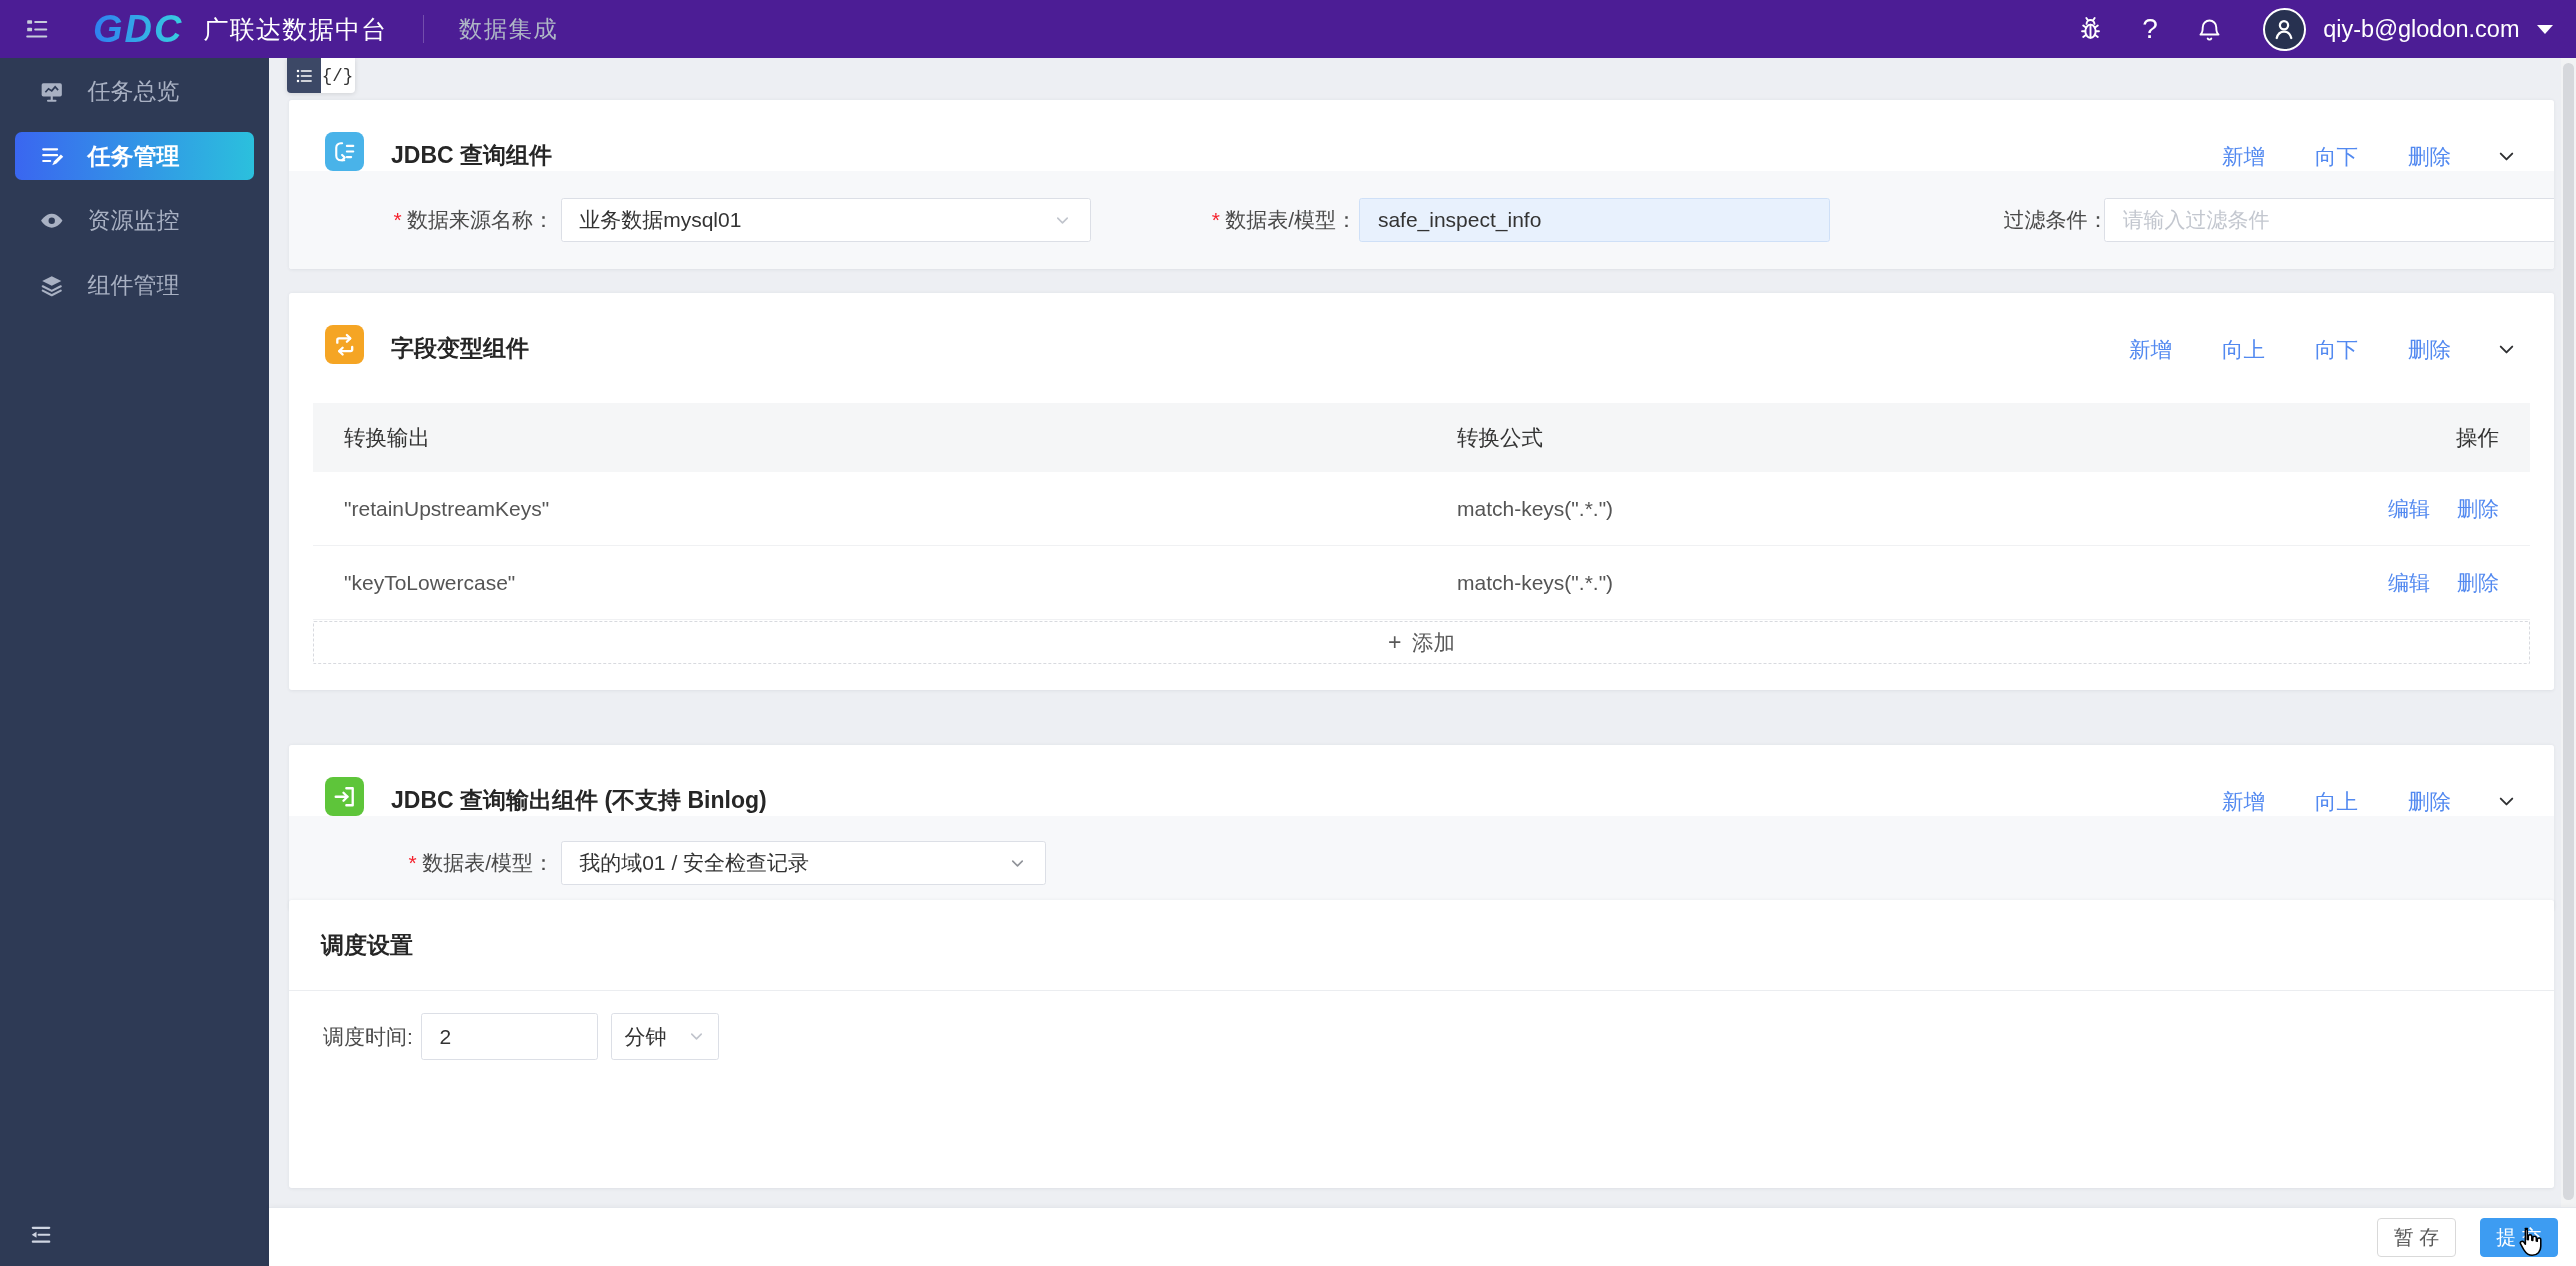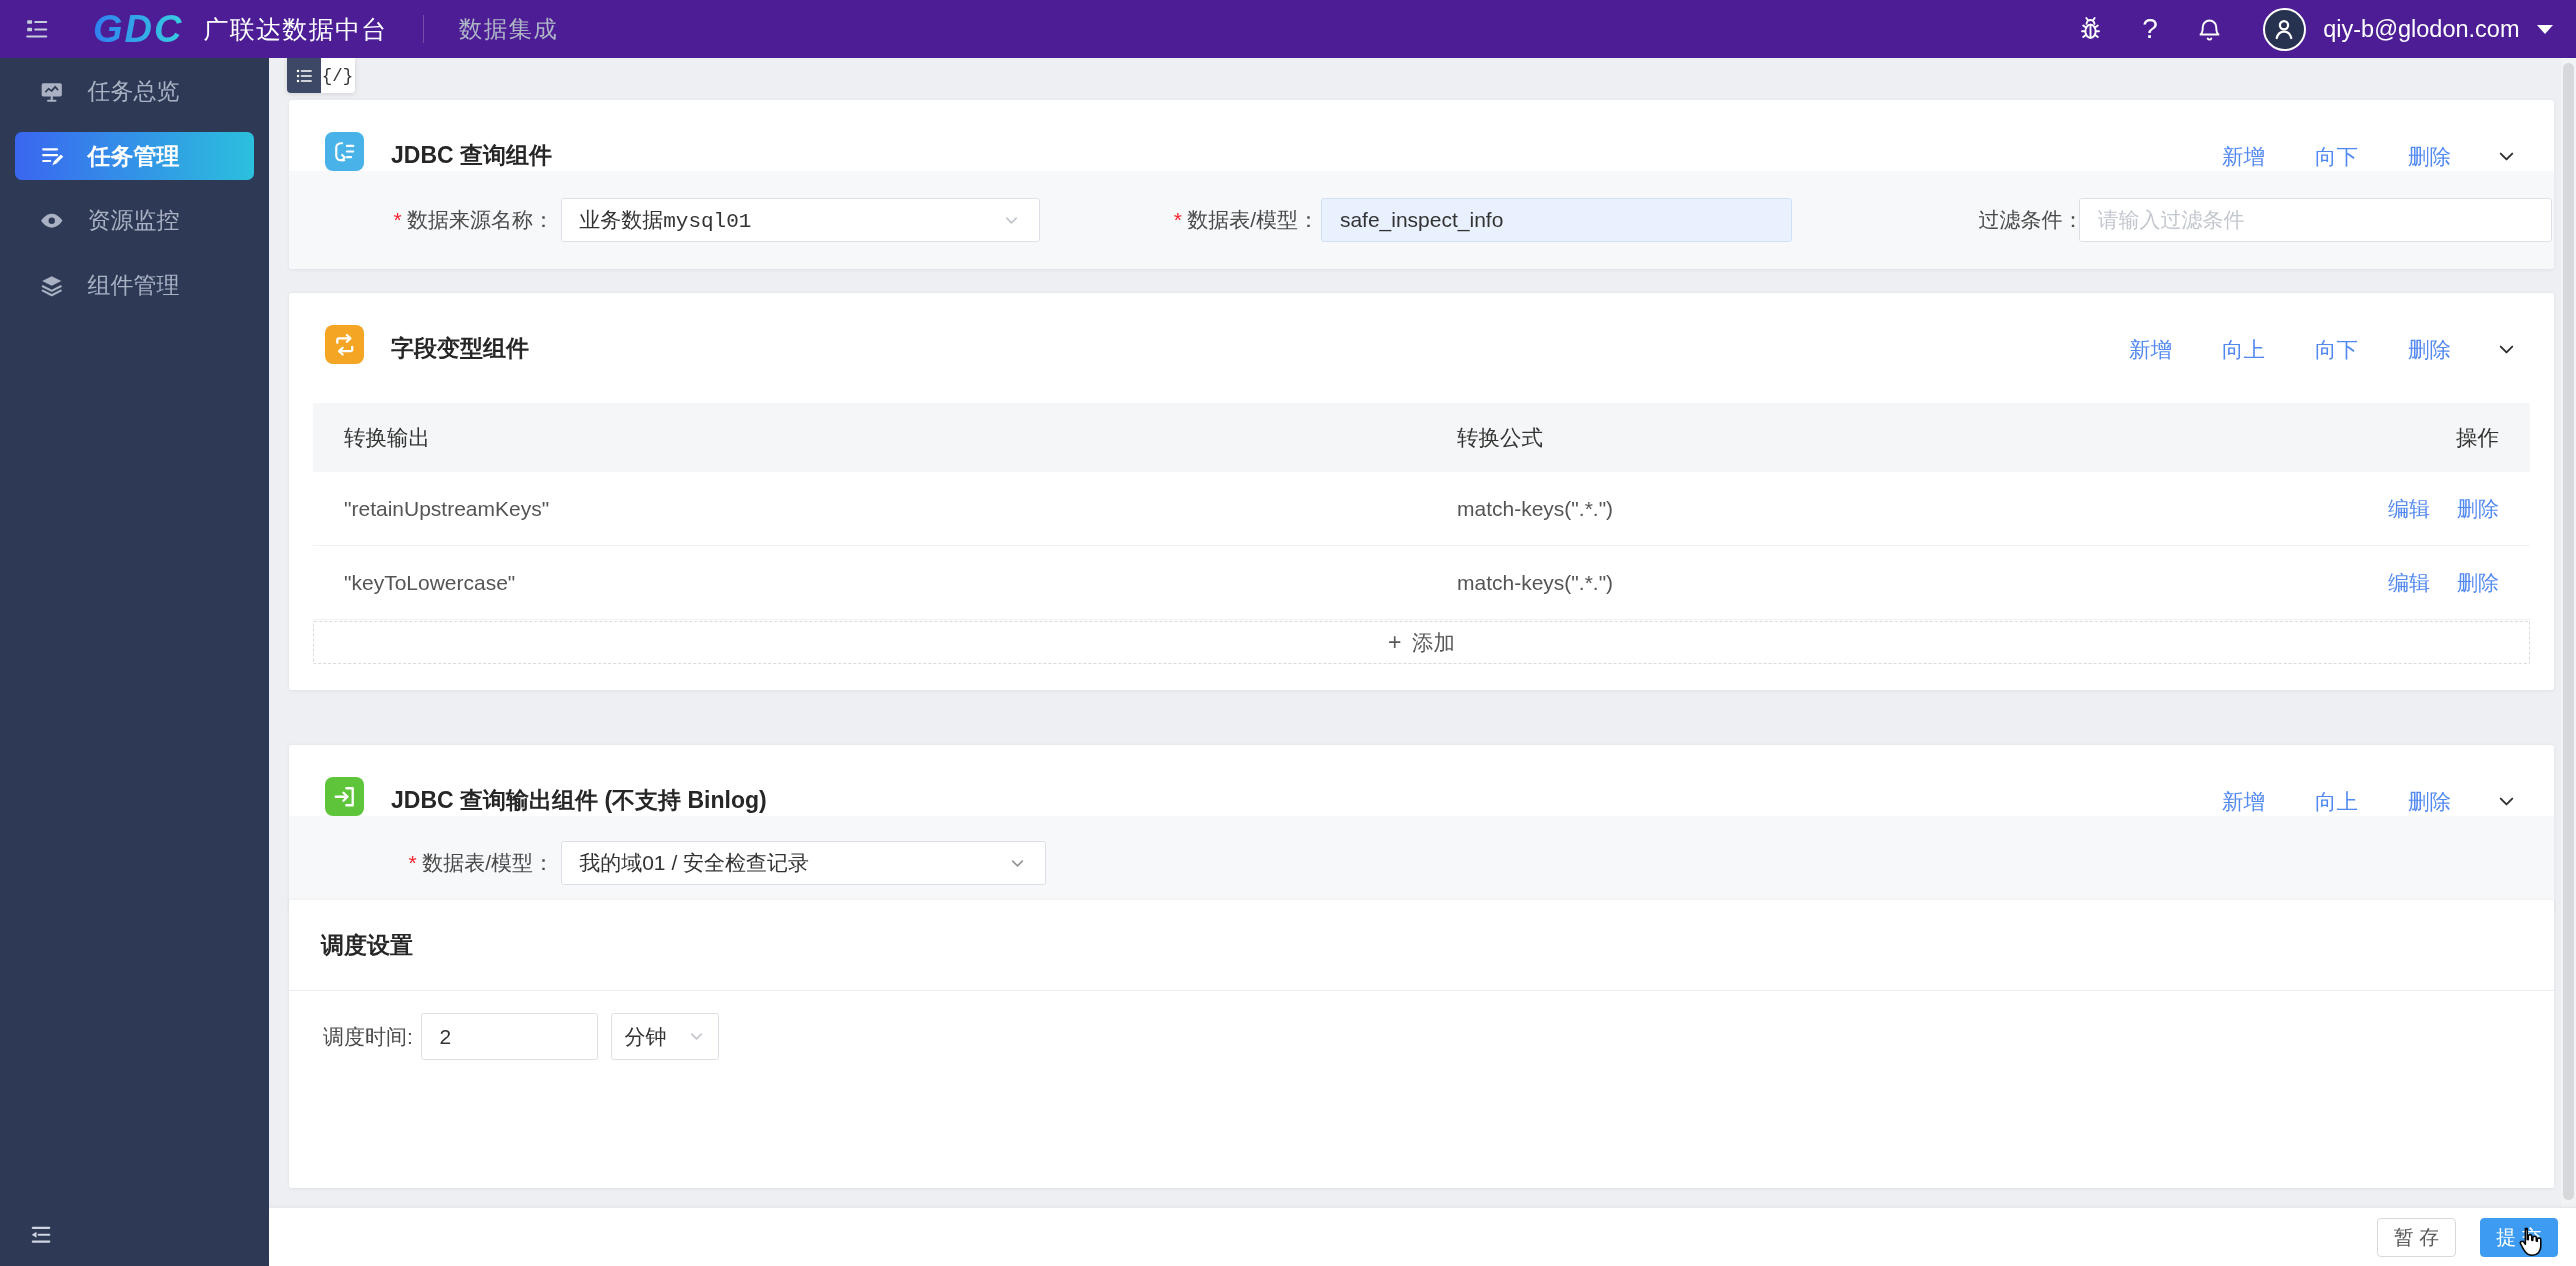--- a/index.html
+++ b/index.html
@@ -75,42 +75,42 @@
   .sec-icon.blue   { background: #49b3e9; }
   .sec-icon.orange { background: #f5a524; }
   .sec-icon.green  { background: #5ec53a; }
   .panel-title { margin-left: 27px; font-size: 23px; font-weight: 700; color: #262626; }
   .panel-actions { margin-left: auto; display: flex; align-items: center; }
   .action-link { color: #5289f0; font-size: 21.5px; cursor: pointer; margin-left: 50px; }
   .collapse-chevron { margin-left: 44px; cursor: pointer; }
   .collapse-chevron svg { width: 23px; height: 23px; }
 
   .panel-form { background: #f7f8fa; display: flex; align-items: center; }
-  .panel1 .panel-form { height: 98px; gap: 13px; }
+  .panel1 .panel-form { height: 98px; }
   .panel3 .panel-form { height: 94px; }
   .fg { display: flex; align-items: center; }
   .fg-label { font-size: 21px; color: #4a4a4a; white-space: nowrap; text-align: right; }
   .req { color: #f5222d; margin-right: 5.4px; font-size: 21px; }
   .ctrl {
     height: 44px; border: 0.7px solid #dcdfe6; border-radius: 2.7px; background: #fff;
     display: flex; align-items: center; padding: 0 17.5px; font-size: 21px; color: #333; cursor: pointer;
   }
   .ctrl .chev { margin-left: auto; }
   .chev svg { width: 19px; height: 19px; }
   .input {
     height: 44px; border: 0.7px solid #dcdfe6; border-radius: 2.7px; background: #fff;
     padding: 0 17.5px; font-size: 21px; color: #333; font-family: inherit; outline: none;
   }
   .input::placeholder { color: #c3c7cf; }
   .input.hl { background: #e8f1fd; border-color: #cfe0f7; }
 
   
   .p1-g1 { margin-left: 101px; }
   .p1-g1 .fg-label { width: 164px; }
-  .p1-g1 .ctrl { width: 479px; margin-left: 6.7px; font-family: Liberation Mono, monospace; }
+  .p1-g1 .ctrl { width: 530px; margin-left: 6.7px; }
   .p1-g2 { margin-left: 121px; }
   .p1-g2 .fg-label { width: 141px; }
   .p1-g2 .input { width: 471px; margin-left: 6.7px; }
   .p1-g3 { margin-left: 173px; }
   .p1-g3 .fg-label { width: 94px; }
   .p1-g3 .input { width: 473px; margin-left: 6.7px; }
 
   
   .p3-g1 { margin-left: 101px; }
   .p3-g1 .fg-label { width: 164px; }

